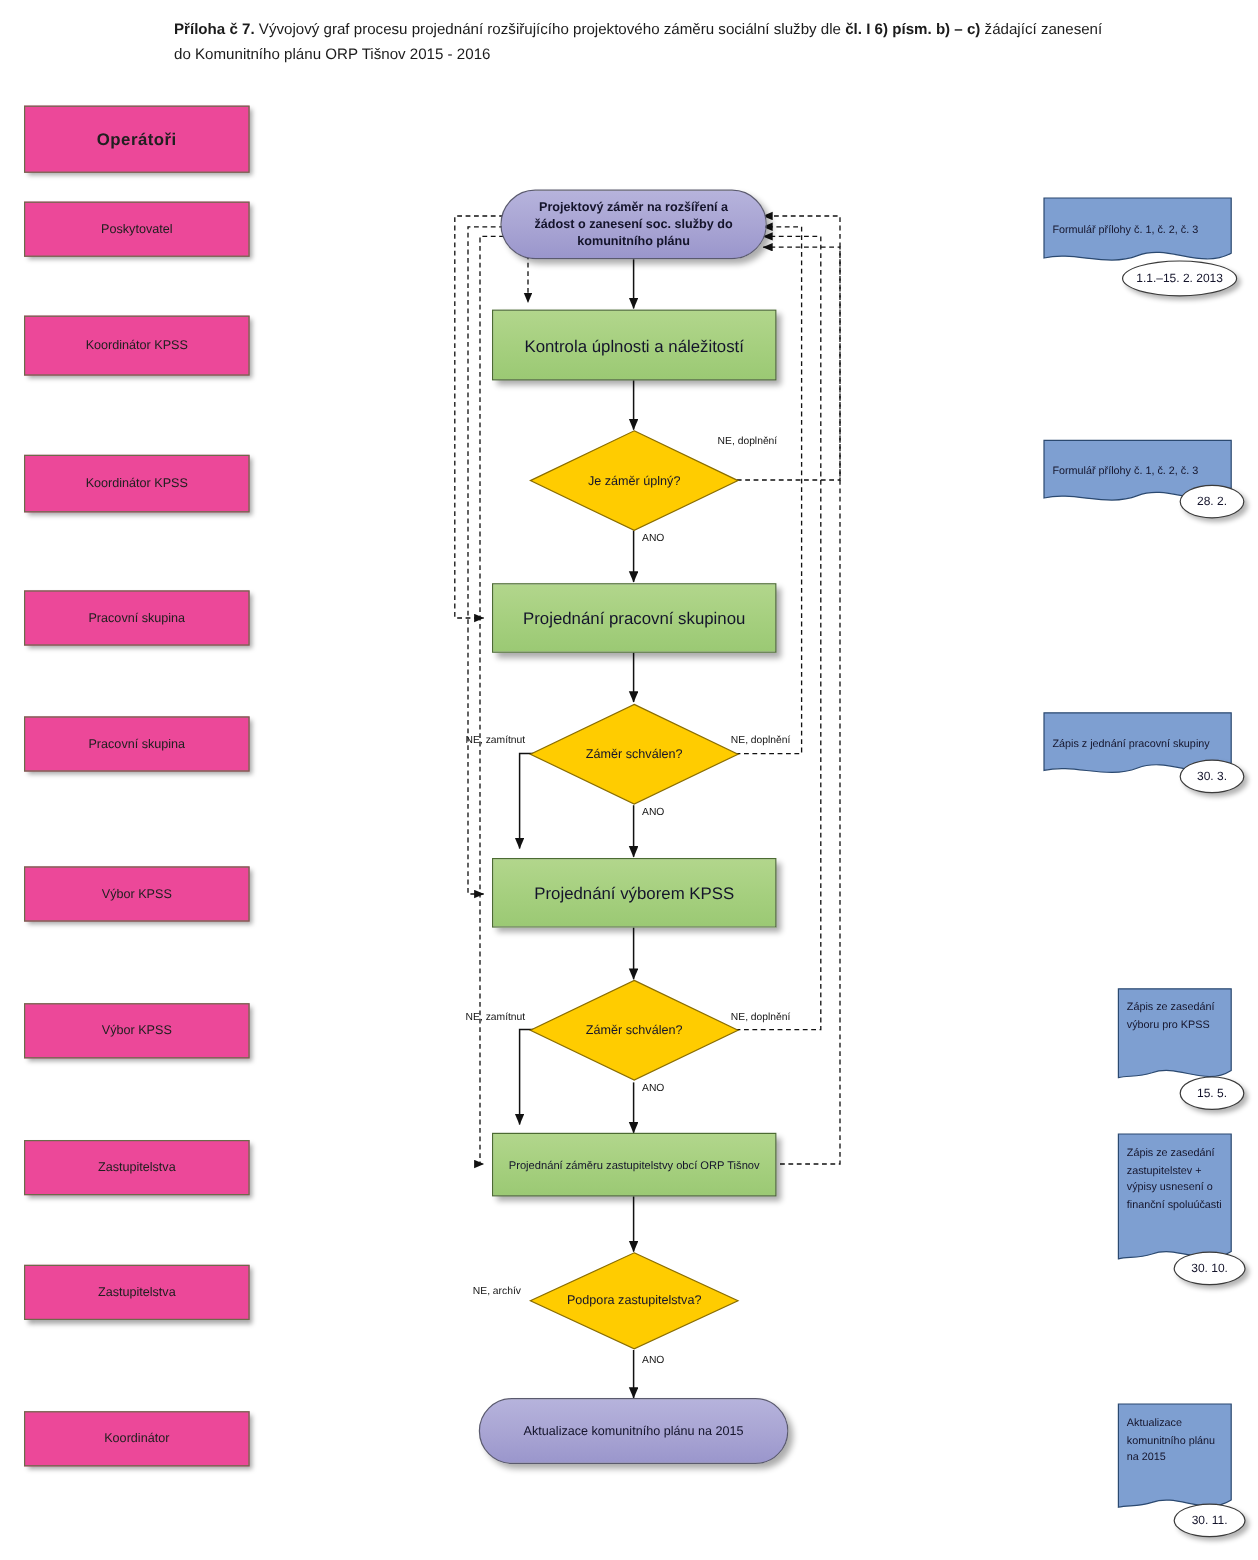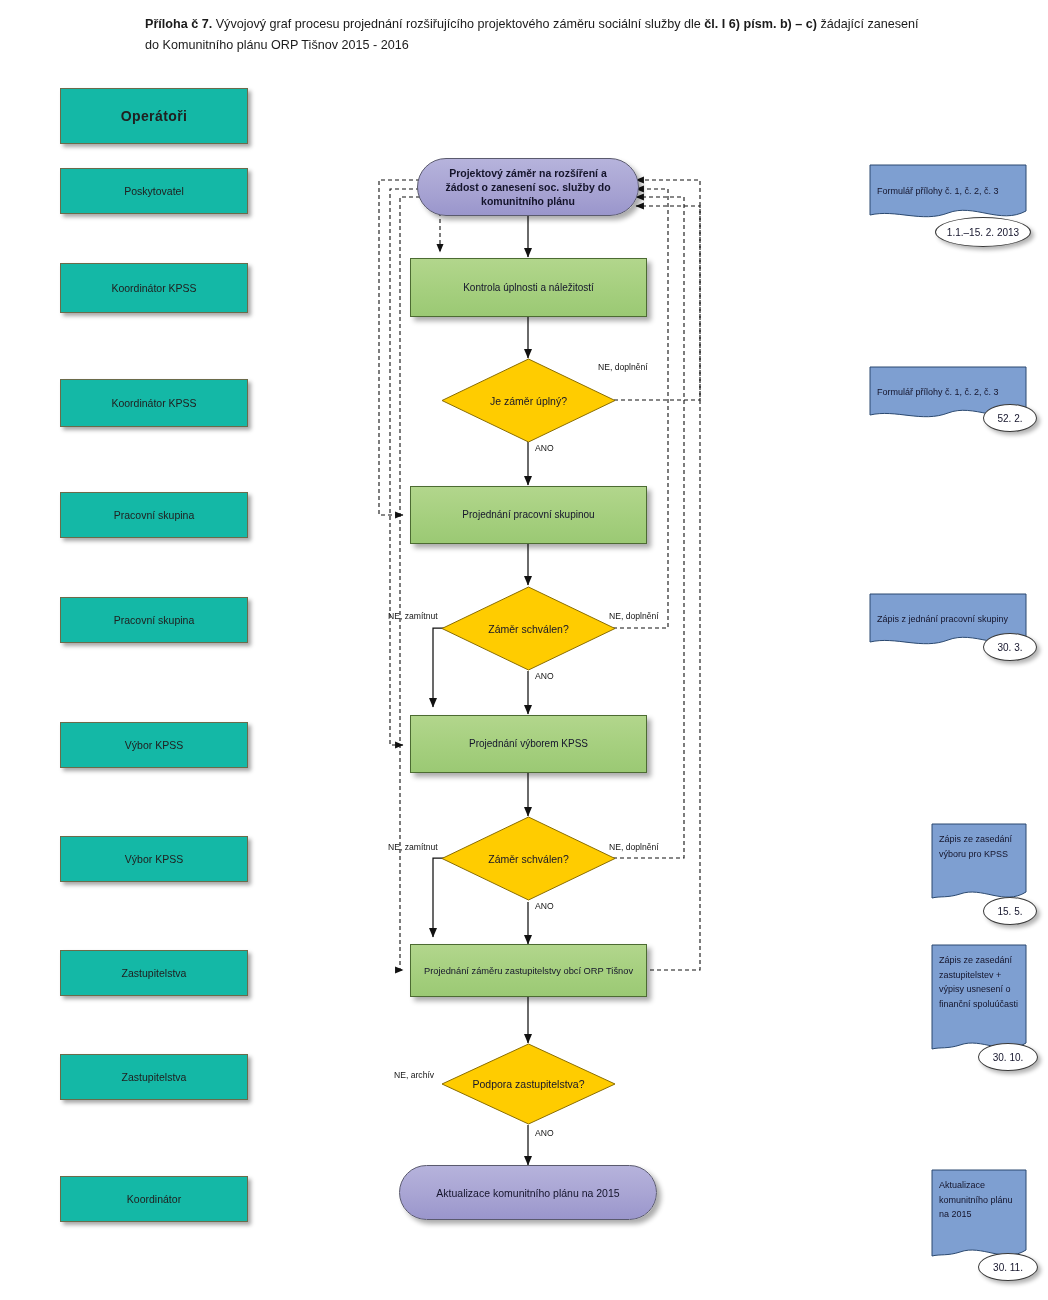--- a/index.html
+++ b/index.html
@@ -7,40 +7,40 @@
          font-family:"Liberation Sans", sans-serif; color:#1a1a2e; overflow:hidden; }
 
   #page { position:absolute; inset:0; }
 
   
   .title { position:absolute; left:145px; top:14px; width:790px;
            font-size:12.6px; line-height:21px; color:#1b1b1b; }
   .title b { font-weight:bold; }
 
   
-  .lanebox { position:absolute; background:#14b8a6; border:1px solid #6b6b4a;
+  .lanebox { position:absolute; background:#ec4899; border:1px solid #6b6b4a;
              box-shadow:3px 3px 4px rgba(0,0,0,.35);
              display:flex; align-items:center; justify-content:center;
-             font-size:10.5px; color:#202020; text-align:center;margin-left:40px; }
+             font-size:10.5px; color:#202020; text-align:center; }
   .lanebox.head { font-size:14px; font-weight:bold; letter-spacing:.4px; }
 
   
   .shape { position:absolute; box-sizing:border-box;
            display:flex; align-items:center; justify-content:center;
            text-align:center; }
 
   .terminator { background:linear-gradient(180deg,#b6b3dc 0%,#a8a4d3 55%,#9a96cc 100%);
                 border:1px solid #5a5a6e; border-radius:60px;
                 box-shadow:4px 4px 5px rgba(0,0,0,.33);
                 font-size:10.5px; line-height:14px; color:#14142b; }
   .terminator.start { font-weight:bold; }
 
   .process { background:linear-gradient(180deg,#b2d68c 0%,#a5cf7e 55%,#9bc974 100%);
              border:1px solid #4c6b32; box-shadow:4px 4px 5px rgba(0,0,0,.33);
-             font-size:10px; line-height:14px; color:#14142b; }
+             font-size:14px; line-height:14px; color:#14142b; }
 
   .decision-wrap { position:absolute; }
   .decision-wrap svg { position:absolute; left:0; top:0; overflow:visible; }
   .decision-wrap .dtext { position:absolute; inset:0; display:flex;
            align-items:center; justify-content:center; text-align:right;
            font-size:10.5px; line-height:14px; color:#14142b; }
 
   
   .docshape { position:absolute; }
   .docshape svg { position:absolute; left:0; top:0; overflow:visible; }
@@ -197,21 +197,21 @@
     <div class="dlabel center">Formulář přílohy č. 1, č. 2, č. 3</div>
   </div>
   <div class="datepill" style="left:935px;top:217px;width:94px;height:28px;">1.1.–15. 2. 2013</div>
 
   <div class="docshape" style="left:868px;top:365px;width:158px;height:58px;">
     <svg width="168" height="72" viewBox="0 0 168 72">
       <path d="M2,2 L158,2 L158,46 C132,60 106,38 80,48 C54,58 28,44 2,50 Z" fill="#7E9FD1" stroke="#2b4970" stroke-width="1"></path>
     </svg>
     <div class="dlabel center">Formulář přílohy č. 1, č. 2, č. 3</div>
   </div>
-  <div class="datepill" style="left:983px;top:404px;width:52px;height:26px;">52. 2.</div>
+  <div class="datepill" style="left:983px;top:404px;width:52px;height:26px;">28. 2.</div>
 
   <div class="docshape" style="left:868px;top:592px;width:158px;height:58px;">
     <svg width="168" height="72" viewBox="0 0 168 72">
       <path d="M2,2 L158,2 L158,46 C132,60 106,38 80,48 C54,58 28,44 2,50 Z" fill="#7E9FD1" stroke="#2b4970" stroke-width="1"></path>
     </svg>
     <div class="dlabel center">Zápis z jednání pracovní skupiny</div>
   </div>
   <div class="datepill" style="left:983px;top:633px;width:52px;height:26px;">30. 3.</div>
 
   <div class="docshape" style="left:930px;top:822px;width:96px;height:78px;">

